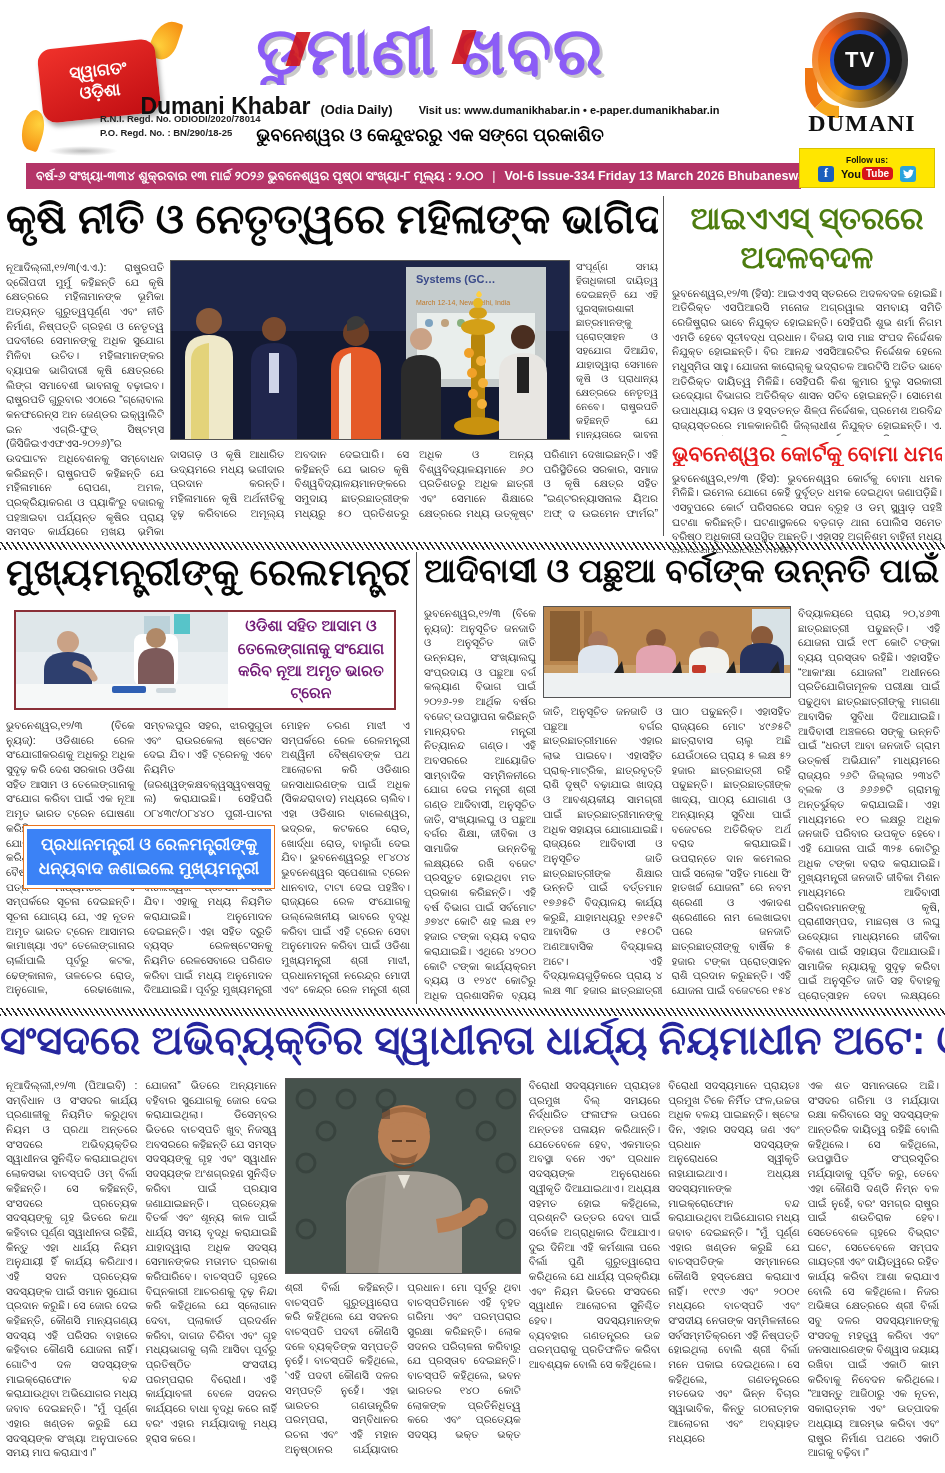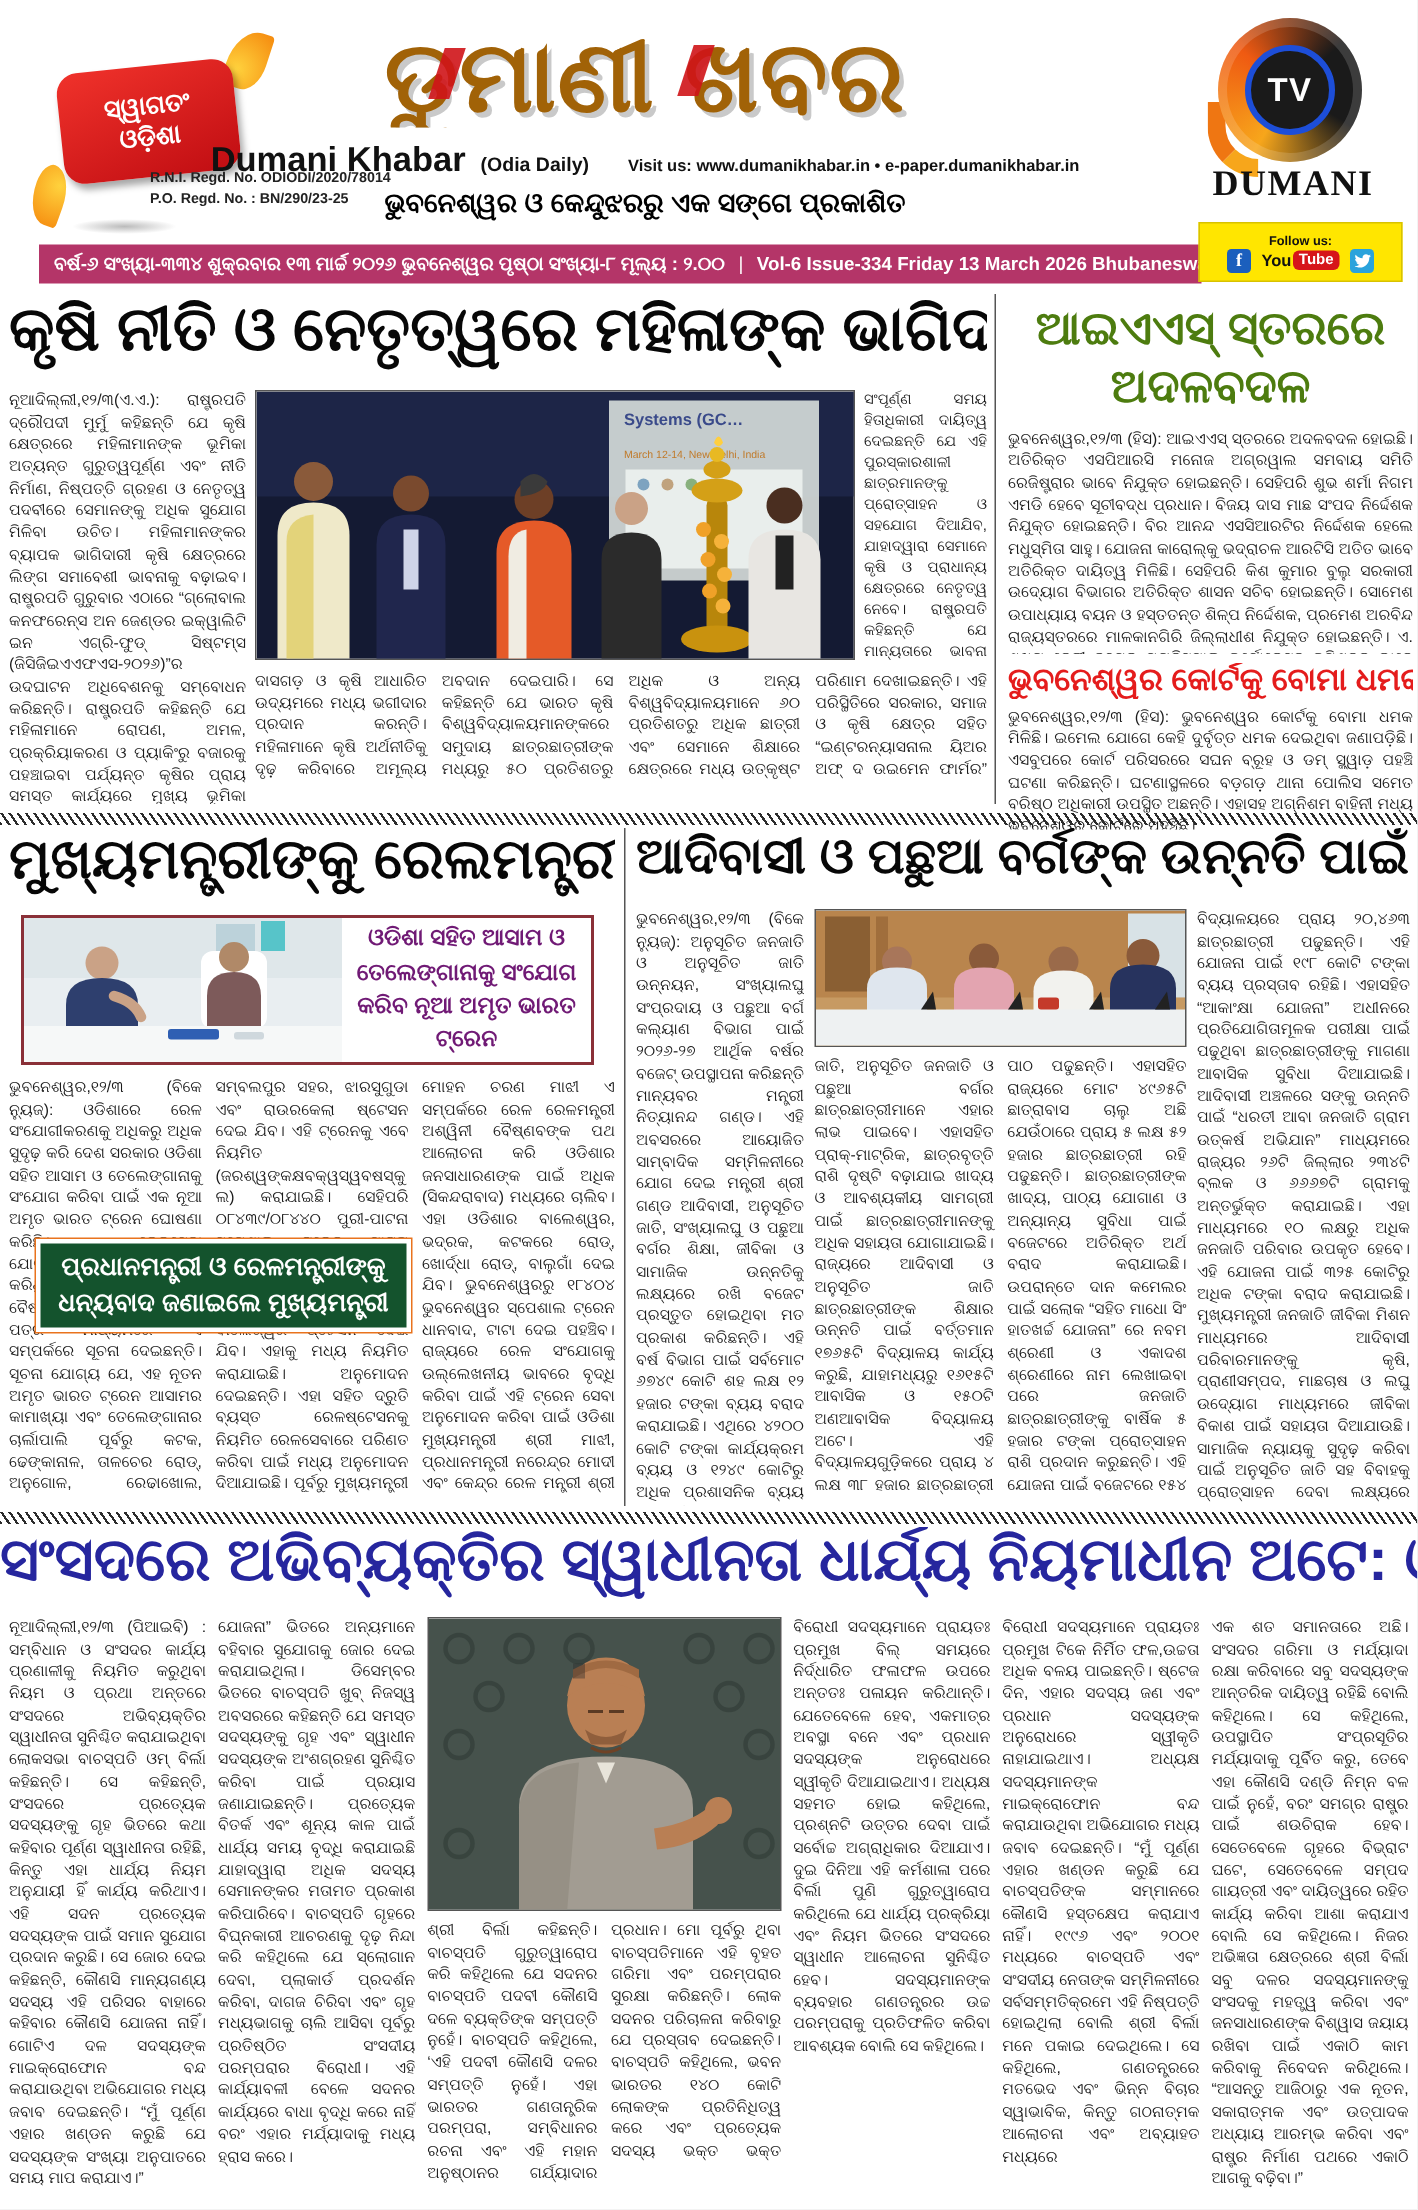--- a/index.html
+++ b/index.html
@@ -23,21 +23,21 @@
   }
   .flame { position:absolute; background:radial-gradient(circle at 30% 70%,#ffd23d,#f58a0e); }
   .flame.f1 { width:26px; height:40px; right:-2px; top:-6px; border-radius:80% 10% 60% 40%; transform:rotate(18deg); }
   .flame.f2 { width:22px; height:40px; left:-4px; bottom:-6px; border-radius:10% 70% 40% 70%; transform:rotate(200deg); }
   .badge-shadow { position:absolute; left:22px; bottom:-12px; width:70px; height:10px; background:radial-gradient(#bbb,transparent 70%); border-radius:50%; }
   .regnos { position:absolute; left:100px; top:112px; font-size:9.5px; font-weight:bold; color:#222; line-height:1.45; white-space:nowrap; }
 
   .mast-center { position:absolute; left:195px; top:18px; width:470px; text-align:center; }
   .mast-title {
     font-size:66px; font-weight:900; letter-spacing:1px; line-height:1.02;
-    color:#a16207; text-shadow:3px 3px 0 #c9c9c9; white-space:nowrap; overflow:hidden;
+    color:#8b5cf6; text-shadow:3px 3px 0 #c9c9c9; white-space:nowrap; overflow:hidden;
   }
   .title-accent { position:absolute; width:14px; height:34px; background:#cf1418; transform:skewX(-18deg); opacity:.9; }
   .ta1 { left:96px; top:14px; } .ta2 { left:262px; top:12px; }
   .mast-sub { display:flex; align-items:baseline; justify-content:center; gap:10px; margin-top:8px; white-space:nowrap; }
   .mast-name { font-size:23px; font-weight:900; color:#111; }
   .mast-name-suffix { font-size:13px; font-weight:bold; color:#111; }
   .mast-visit { font-size:11px; font-weight:bold; color:#111; margin-left:16px; }
   .mast-publish { margin-top:5px; font-size:18px; font-weight:bold; color:#000000; }
 
   .tvlogo { position:absolute; right:8px; top:10px; width:150px; height:150px; }
@@ -103,21 +103,21 @@
   
   .mid-zone { position:absolute; left:0; top:552px; width:945px; height:452px; }
   .cm-art { position:absolute; left:6px; top:0; width:404px; }
   .cm-headline { font-size:37px; font-weight:900; white-space:nowrap; overflow:hidden; height:54px; color:#070707; }
   .cm-frame { margin-top:4px; width:382px; height:100px; border:2px solid #8a3038; display:flex; margin-left:8px; }
   .cm-photo { width:212px; height:96px; }
   .cm-caption { flex:1; background:#fff; display:flex; align-items:center; justify-content:center; padding:3px 6px; }
   .cm-caption div { color:#701a75; font-weight:900; font-size:15.5px; text-align:center; line-height:1.45; }
   .cm-body-wrap { position:relative; margin-top:8px; height:286px; }
   .cm-body { height:286px; column-count:3; column-gap:9px; }
-  .cm-box { position:absolute; left:18px; top:108px; width:250px; height:62px; background:#14532d;
+  .cm-box { position:absolute; left:18px; top:108px; width:250px; height:62px; background:#3b82f6;
     border:3px solid #fff; outline:1px solid #e9731d; display:flex; align-items:center; justify-content:center; padding:2px 8px; }
   .cm-box div { color:#fff; font-weight:900; font-size:17px; text-align:center; line-height:1.4; }
   .mid-rule { left:416px; top:0; height:452px; }
 
   .tribal-art { position:absolute; left:424px; top:0; width:518px; }
   .tribal-headline { font-size:33px; font-weight:900; white-space:nowrap; overflow:hidden; height:50px; color:#070707; }
   .tribal-row { display:flex; gap:7px; margin-top:4px; }
   .tribal-col1 { width:112px; height:398px; }
   .tribal-mid { width:248px; }
   .conf-photo { width:248px; height:92px; }
@@ -148,21 +148,21 @@
       <div class="flame f1"></div>
       <div class="flame f2"></div>
       <div class="badge-shadow"></div>
       <div class="badge">
         <span>ସ୍ୱାଗତଂ</span>
         <span>ଓଡ଼ିଶା</span>
       </div>
     </div>
     <div class="regnos">
       <div>R.N.I. Regd. No. ODIODI/2020/78014</div>
-      <div>P.O. Regd. No. : BN/290/23-25</div>
+      <div>P.O. Regd. No. : BN/290/18-25</div>
     </div>
 
     <div class="mast-center">
       <div class="mast-title">ଡୁମାଣୀ ଖବର</div>
       <div class="title-accent ta1"></div>
       <div class="title-accent ta2"></div>
       <div class="mast-sub">
         <span class="mast-name">Dumani Khabar</span>
         <span class="mast-name-suffix">(Odia Daily)</span>
         <span class="mast-visit">Visit us: www.dumanikhabar.in • e-paper.dumanikhabar.in</span>

